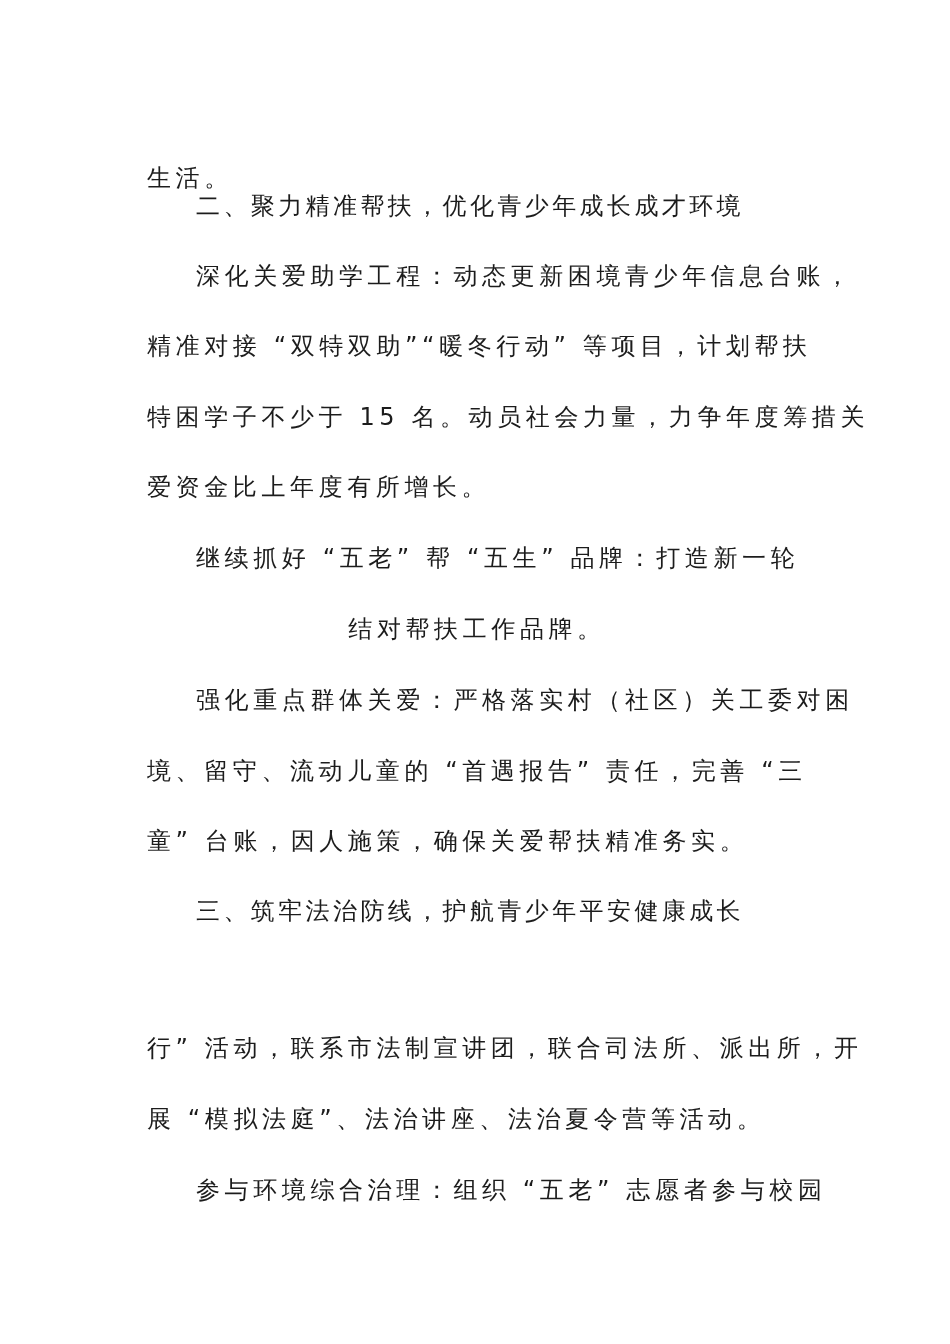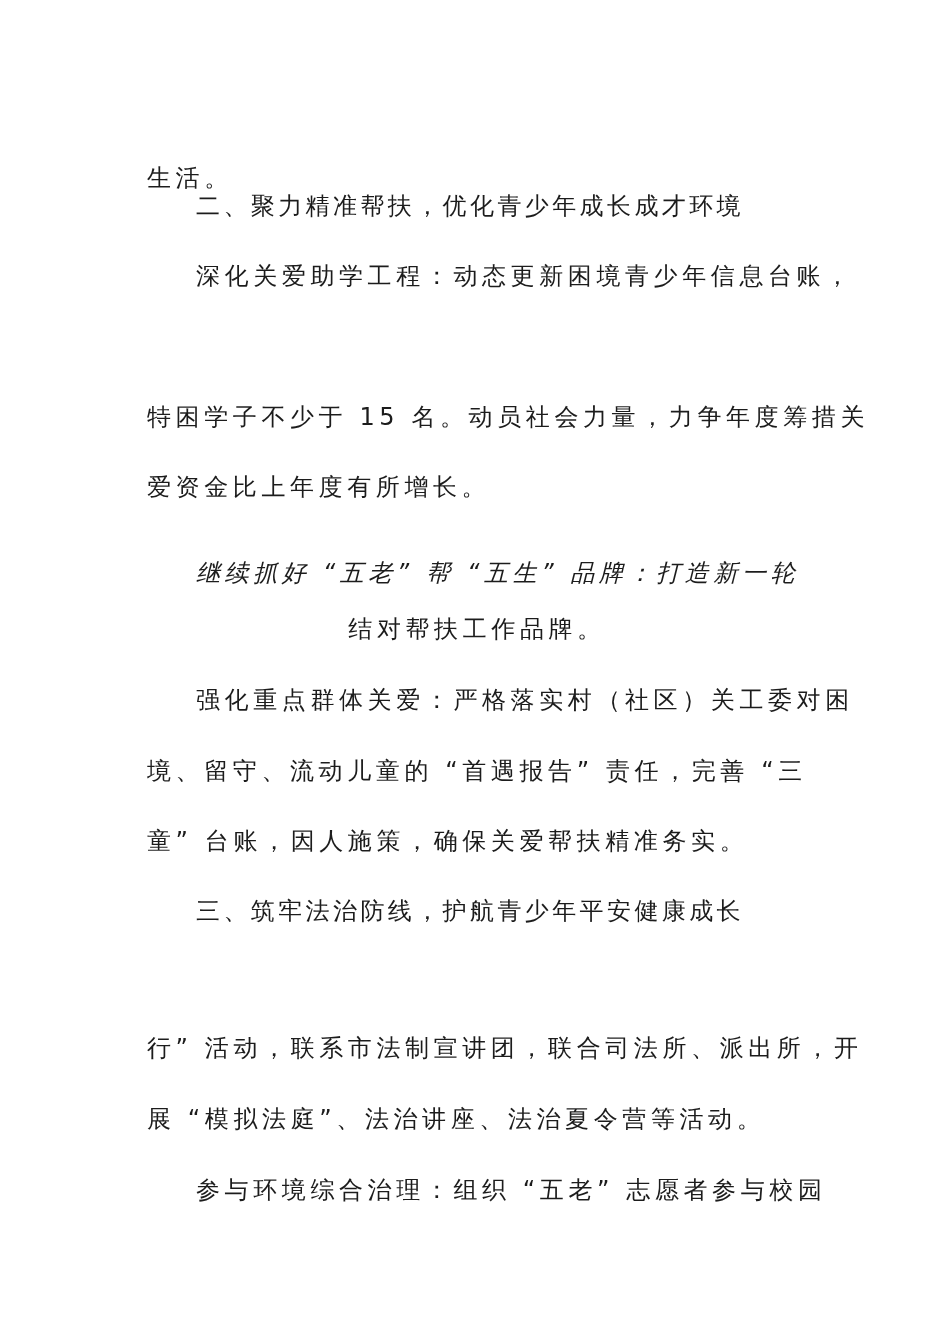--- a/index.html
+++ b/index.html
@@ -40,23 +40,24 @@
       letter-spacing: 3.4px;
     }
   </style>
 </head>
 <body>
 
 <div class="page">
   <div class="line" style="top:127px;margin-top:36px;">生活。</div>
   <div class="line indent heading" style="top:191px;">二、聚力精准帮扶，优化青少年成长成才环境</div>
   <div class="line indent" style="top:261px;">深化关爱助学工程：动态更新困境青少年信息台账，</div>
+  <div class="line" style="top:331px;">精准对接 “双特双助”“暖冬行动” 等项目，计划帮扶</div>
   <div class="line" style="top:402px;">特困学子不少于 15 名。动员社会力量，力争年度筹措关</div>
   <div class="line" style="top:472px;">爱资金比上年度有所增长。</div>
-  <div class="line indent" style="top:558px;font-style:italic;">继续抓好 “五老” 帮 “五生” 品牌：打造新一轮</div>
+  <div class="line indent" style="top:543px;">继续抓好 “五老” 帮 “五生” 品牌：打造新一轮</div>
   <div class="line" style="top:614px;text-align:center;">结对帮扶工作品牌。</div>
   <div class="line indent" style="top:685px;">强化重点群体关爱：严格落实村（社区）关工委对困</div>
   <div class="line" style="top:756px;">境、留守、流动儿童的 “首遇报告” 责任，完善 “三</div>
   <div class="line indent heading" style="top:896px;">三、筑牢法治防线，护航青少年平安健康成长</div>
   <div class="line" style="top:826px;">童” 台账，因人施策，确保关爱帮扶精准务实。</div>
   <div class="line" style="top:1033px;">行” 活动，联系市法制宣讲团，联合司法所、派出所，开</div>
   <div class="line" style="top:1104px;">展 “模拟法庭”、法治讲座、法治夏令营等活动。</div>
   <div class="line indent" style="top:1175px;">参与环境综合治理：组织 “五老” 志愿者参与校园</div>
 </div>
 

